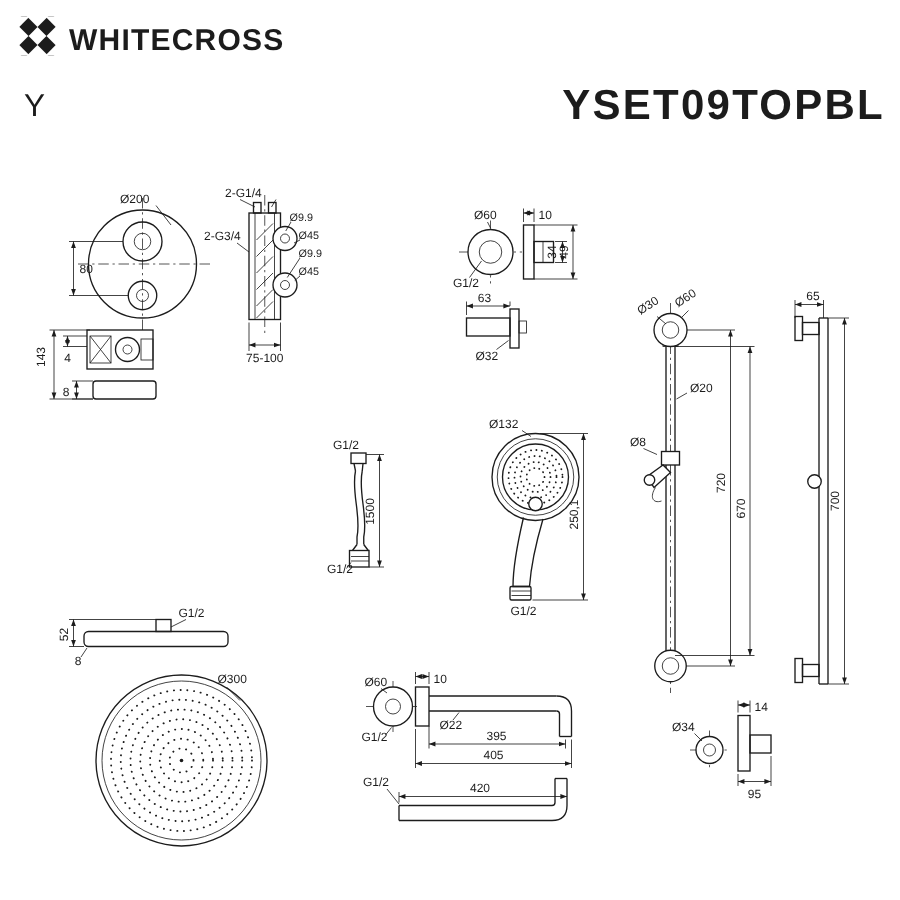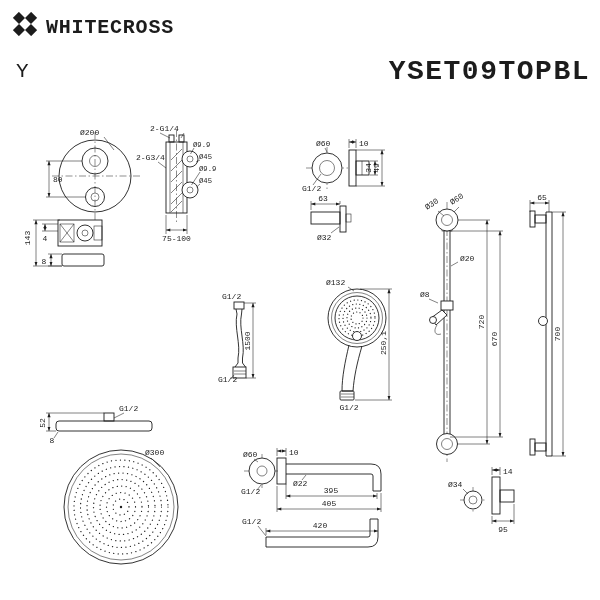--- a/index.html
+++ b/index.html
@@ -1,17 +1,17 @@
 <!DOCTYPE html>
 <html><head>
 <meta charset="utf-8">
 <style>
   html,body{margin:0;padding:0;background:#ffffff}
   .sheet{position:relative;width:600px;height:600px;background:#fff;overflow:hidden;
-         font-family:Liberation Mono, monospace}
+         font-family:Liberation Sans, sans-serif}
   svg text{fill:#1c1c1c}
   .brand{font-size:20px;font-weight:bold;letter-spacing:.8px}
   .series{font-size:21px}
   .code{font-size:28px;font-weight:bold;letter-spacing:1.5px}
   .d{font-size:8px}
   .d7{font-size:7.2px}
   .ln{stroke:#1c1c1c;stroke-width:.9;fill:none}
   .lt{stroke:#1c1c1c;stroke-width:.55;fill:none}
   .cl{stroke:#1c1c1c;stroke-width:.5;fill:none;stroke-dasharray:7 2.5 1.5 2.5}
   .wf{fill:#fff;stroke:#1c1c1c;stroke-width:.9}

